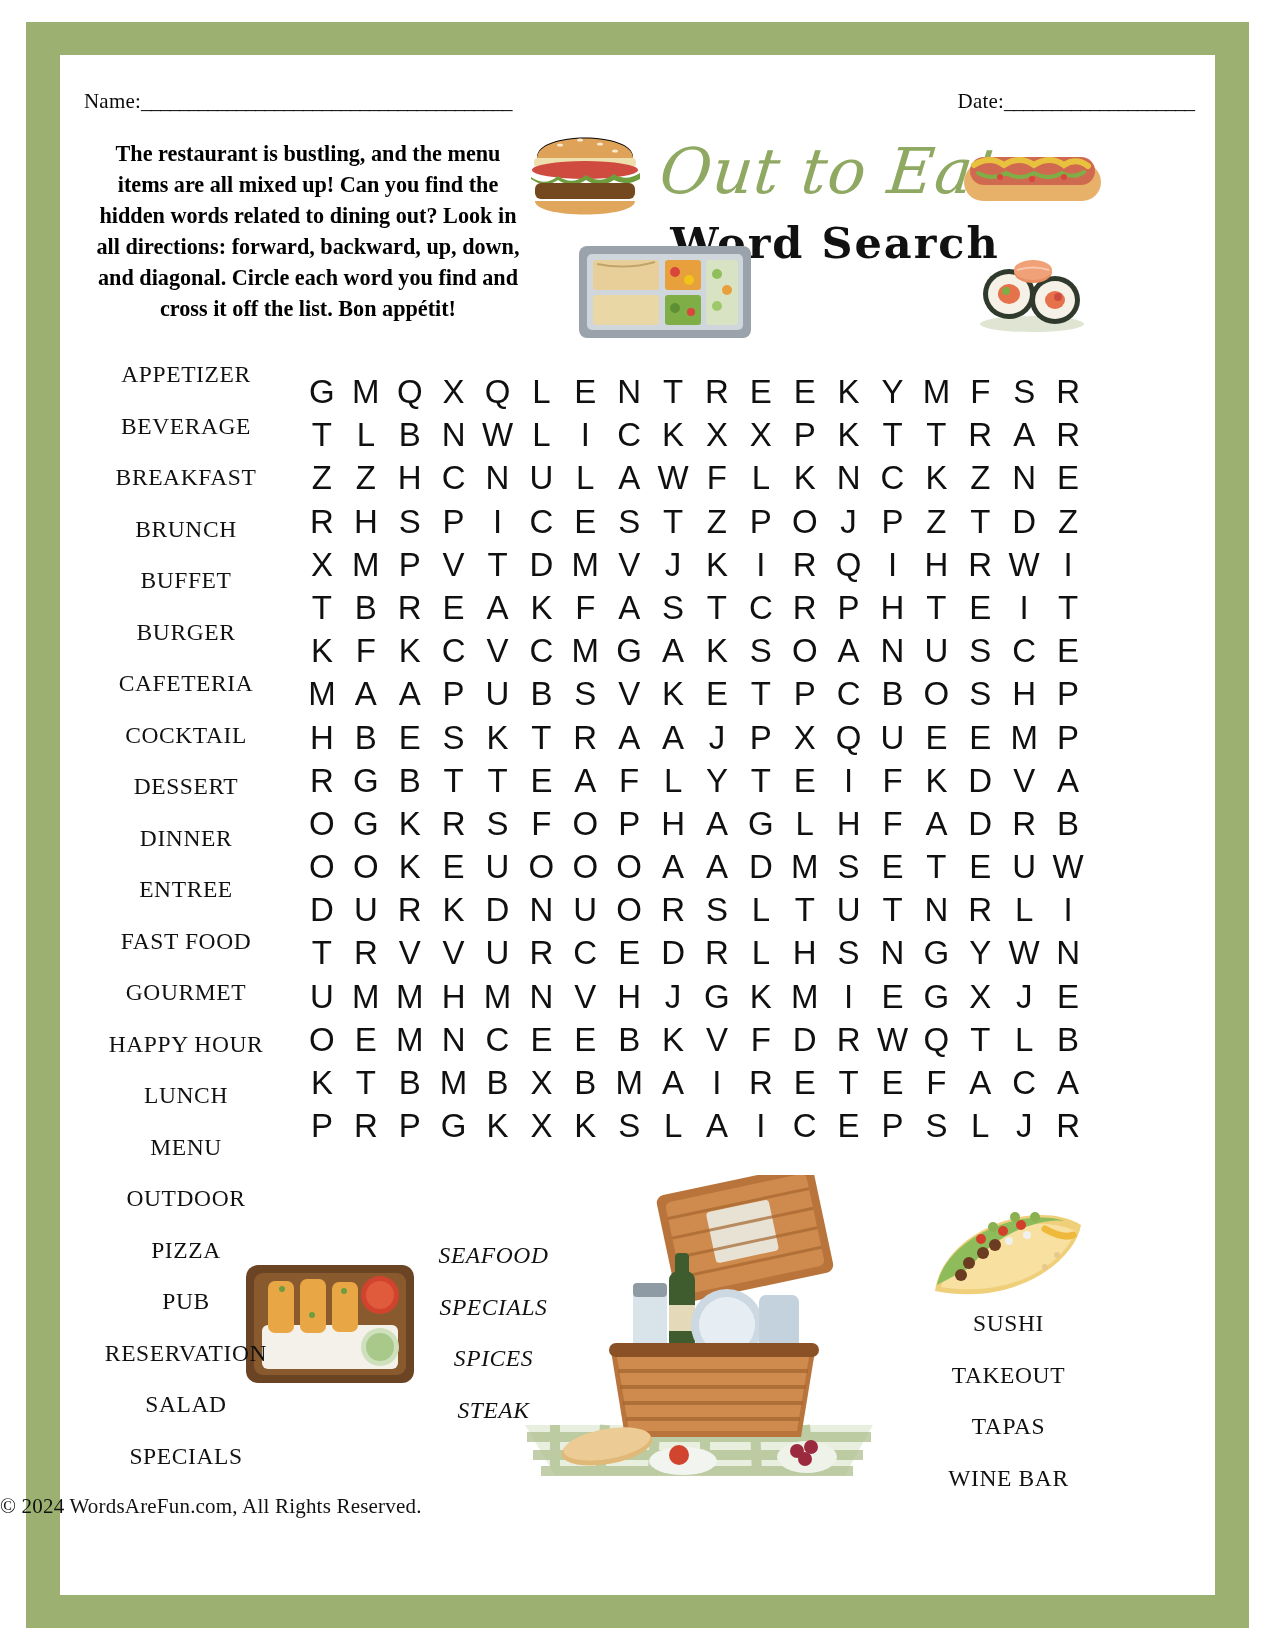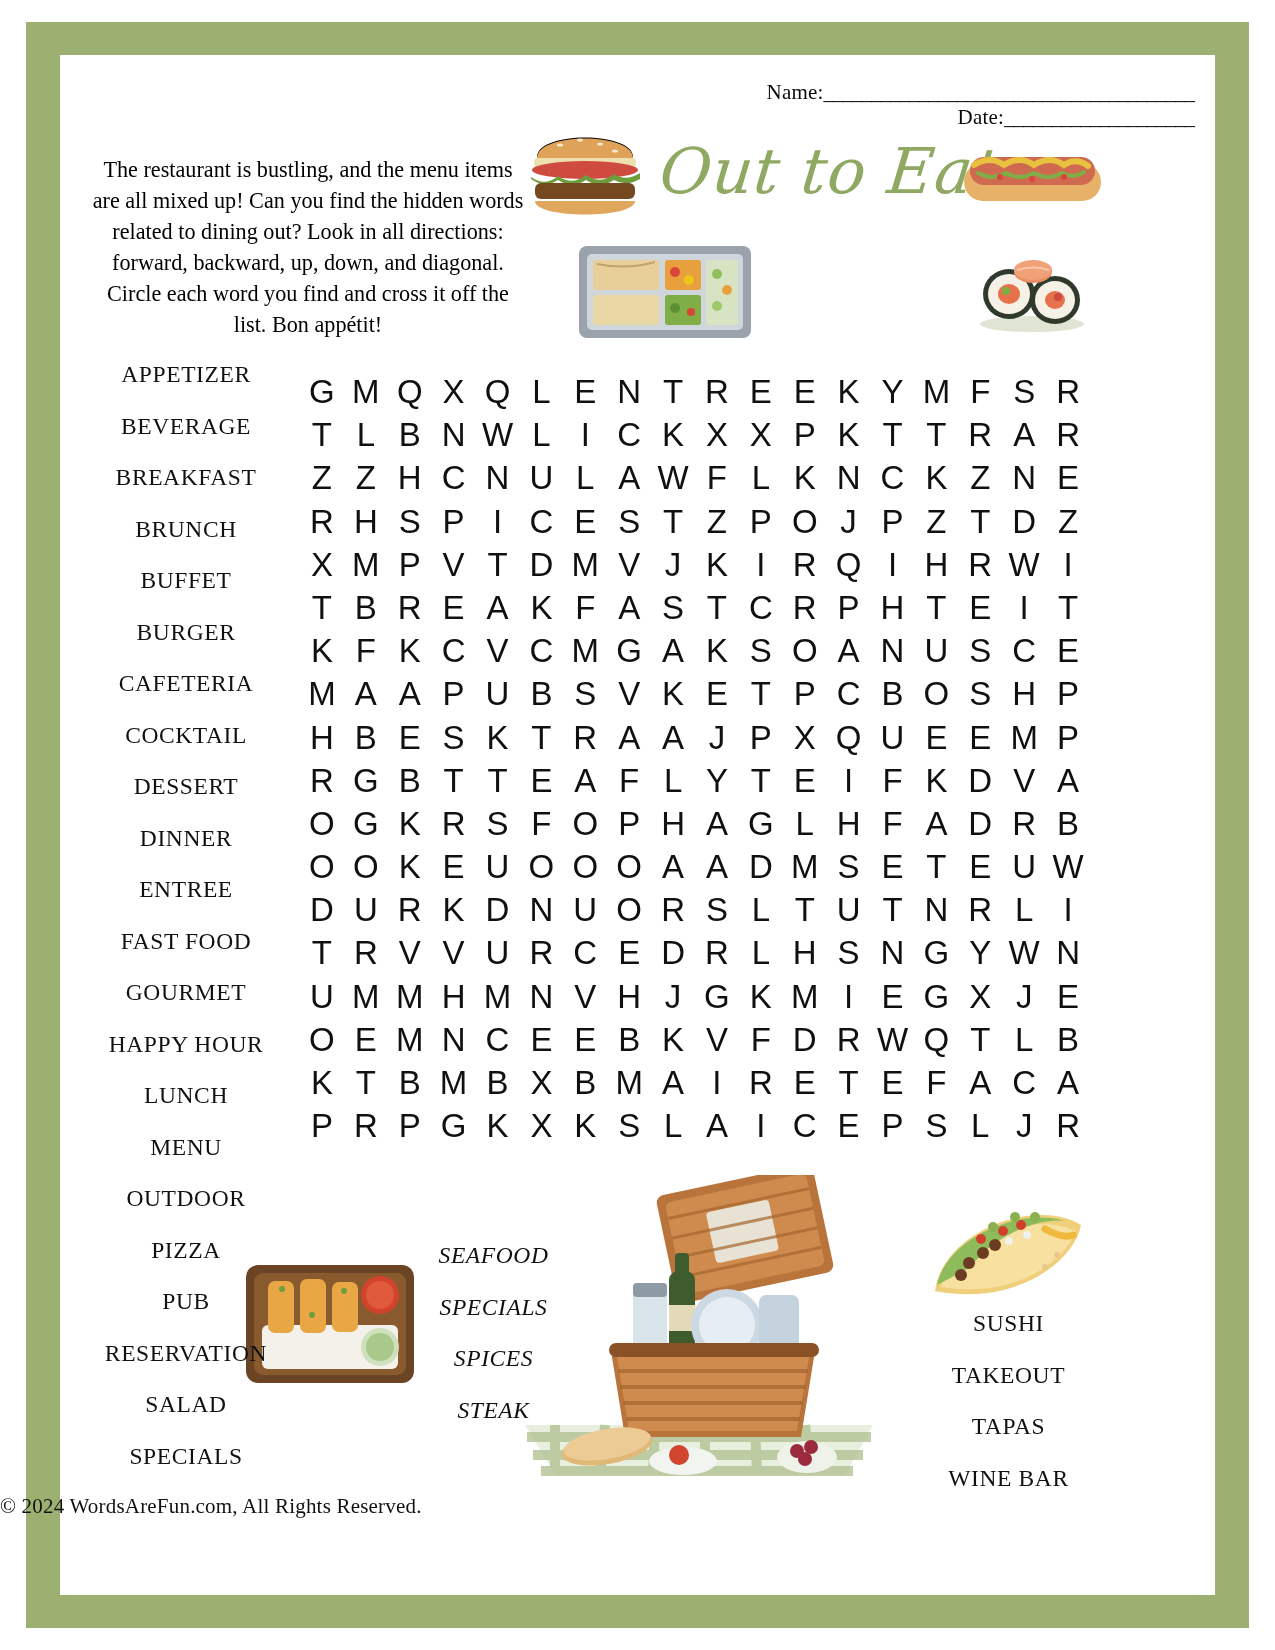--- a/index.html
+++ b/index.html
@@ -37,21 +37,20 @@
 
   
   .namedate {
     position: absolute;
     left: 84px; top: 80px;
     width: 1110px;
     height: 34px;
     display: flex;
     justify-content: space-between;
     align-items: flex-end;
-    flex-direction: column;
   }
   .field {
     display: flex;
     align-items: baseline;
     font-family: "Liberation Serif", serif;
     font-size: 21px;
     color: #0b0b0b;
     letter-spacing: 0.2px;
   }
   .field .lbl { font-weight: 400; }
@@ -60,26 +59,25 @@
     font-size: 21px;
     white-space: nowrap;
   }
 
   
   .instructions {
     position: absolute;
     left: 88px; top: 138px;
     width: 440px;
     font-family: "Liberation Serif", serif;
-    font-weight: normal;
+    font-weight: bold;
     font-size: 22.2px;
     line-height: 31px;
     color: #000;
     text-align: center;
-    margin-top: 16px;
   }
 
   
   .title-script {
     position: absolute;
     left: 640px; top: 140px;
     width: 380px;
     text-align: center;
     font-family: "DejaVu Serif", serif;
     font-style: italic;
@@ -182,20 +180,21 @@
     </div>
     <div class="field">
       <span class="lbl">Date:</span>
       <span class="rule">____________________</span>
     </div>
   </div>
 
   <div class="instructions">The restaurant is bustling, and the menu items are all mixed up! Can you find the hidden words related to dining out? Look in all directions: forward, backward, up, down, and diagonal. Circle each word you find and cross it off the list. Bon appétit!</div>
 
   <div class="title-script">Out to Eat</div>
+  <div class="title-sub">Word Search</div>
 
   <div class="food" style="left:525px; top:115px;">
     <svg width="120" height="110" viewBox="0 0 120 110">
       <path d="M12 42 C12 16, 108 16, 108 42 Z" fill="#e0a košice"></path>
       <path d="M12 43 C12 17, 108 17, 108 43 Z" fill="#e3a košice"></path>
       <path d="M12 43 C12 17, 108 17, 108 43 Z" fill="#dfa259"></path>
       <ellipse cx="35" cy="30" rx="3" ry="1.6" fill="#fbe9cd"></ellipse>
       <ellipse cx="55" cy="25" rx="3" ry="1.6" fill="#fbe9cd"></ellipse>
       <ellipse cx="75" cy="29" rx="3" ry="1.6" fill="#fbe9cd"></ellipse>
       <ellipse cx="90" cy="36" rx="3" ry="1.6" fill="#fbe9cd"></ellipse>

